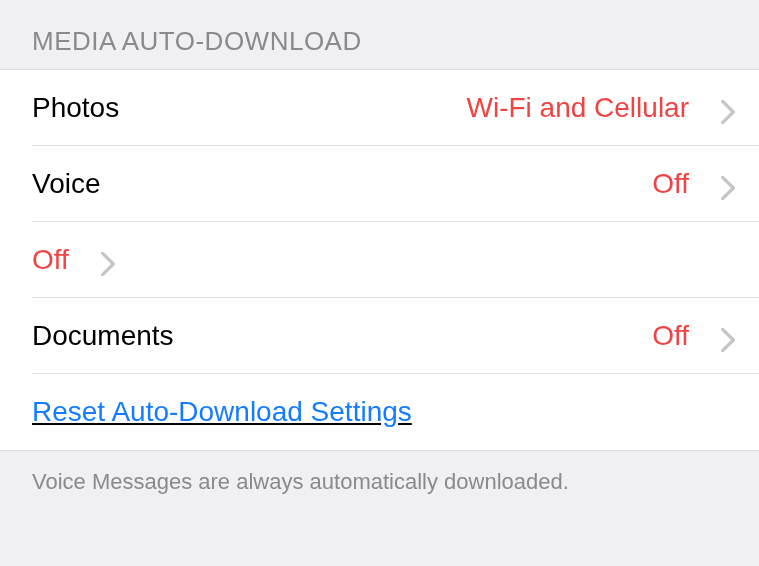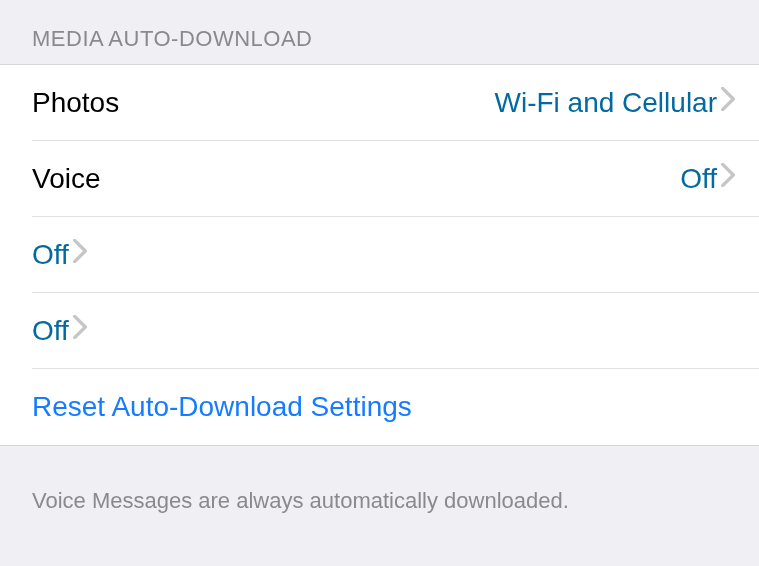--- a/index.html
+++ b/index.html
@@ -9,33 +9,33 @@
     }
     body {
       font-family: -apple-system, BlinkMacSystemFont, "Helvetica Neue", Helvetica, Arial, sans-serif;
       background-color: #efeff4;
       width: 759px;
       height: 566px;
       overflow: hidden;
     }
     .section-header {
       padding: 26px 32px 12px 32px;
-      font-size: 22px;
+      font-size: 26px;
       color: #8a8a8d;
       letter-spacing: 0.5px;
       font-weight: 400;
     }
     .list {
       background-color: #ffffff;
       border-top: 1px solid #d7d7db;
       border-bottom: 1px solid #d7d7db;
     }
     .list-item {
       display: flex;
-      align-items: flex-start;
+      align-items: flex-end;
       padding: 22px 24px 22px 32px;
       position: relative;
       cursor: pointer;
     }
     .list-item.has-separator::after {
       content: "";
       position: absolute;
       bottom: 0;
       left: 32px;
       right: 0;
@@ -43,50 +43,50 @@
       background-color: #e1e1e5;
     }
     .item-label {
       font-size: 28px;
       color: #000000;
       flex: 1;
       font-weight: 400;
     }
     .item-value {
       font-size: 28px;
-      color: #0369a1;
+      color: #ef4444;
       font-weight: 400;
-      margin-right: 4px;
+      margin-right: 32px;
     }
     .chevron {
       color: #c6c6c8;
       display: flex;
       align-items: center;
     }
     .chevron svg {
       width: 14px;
       height: 24px;
     }
     .reset-item {
       display: flex;
       align-items: flex-start;
       padding: 22px 24px 22px 32px;
       cursor: pointer;
+      text-decoration: underline;
     }
     .reset-label {
       font-size: 28px;
       color: #157cff;
       font-weight: 400;
     }
     .footer-note {
       padding: 18px 32px;
       font-size: 22px;
       color: #8a8a8d;
       font-weight: 400;
-      margin-top: 24px;
     }
   </style>
 </head>
 <body>
 
 <div class="section-header">MEDIA AUTO-DOWNLOAD</div>
 
 <div class="list">
 
   <div class="list-item has-separator">
@@ -112,20 +112,21 @@
   <div class="list-item has-separator">
     <span class="item-value">Off</span>
     <span class="chevron">
       <svg viewBox="0 0 10 18" fill="none">
           <path d="M1 1L9 9L1 17" stroke="currentColor" stroke-width="2.5" stroke-linecap="round" stroke-linejoin="round"></path>
         </svg>
     </span>
   </div>
 
   <div class="list-item has-separator">
+    <span class="item-label">Documents</span>
     <span class="item-value">Off</span>
     <span class="chevron">
       <svg viewBox="0 0 10 18" fill="none">
           <path d="M1 1L9 9L1 17" stroke="currentColor" stroke-width="2.5" stroke-linecap="round" stroke-linejoin="round"></path>
         </svg>
     </span>
   </div>
 
   <div class="reset-item">
     <span class="reset-label">Reset Auto-Download Settings</span>

